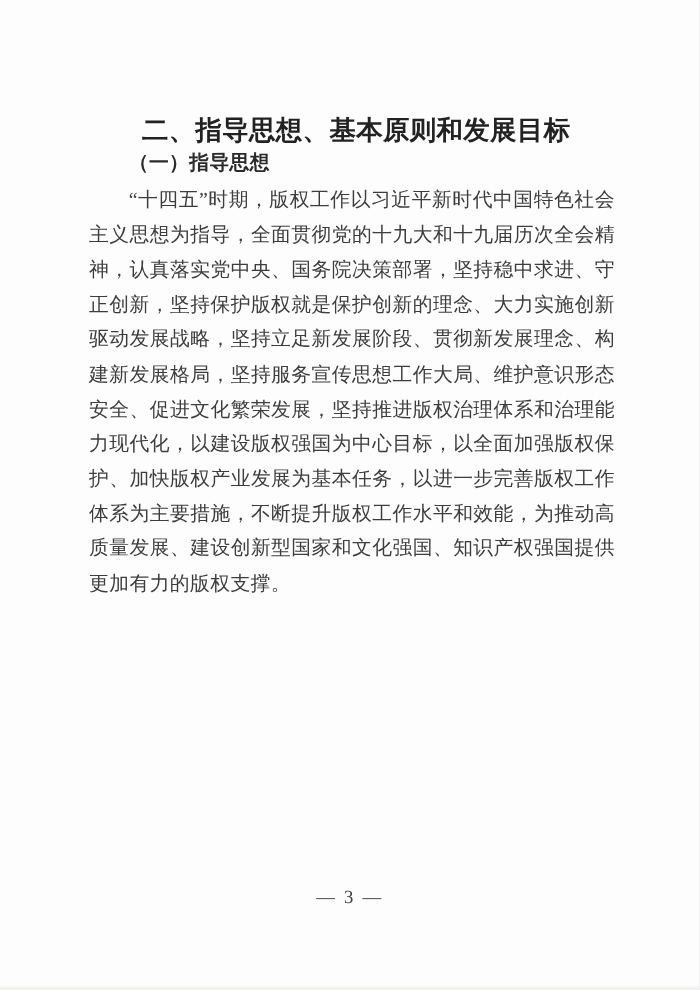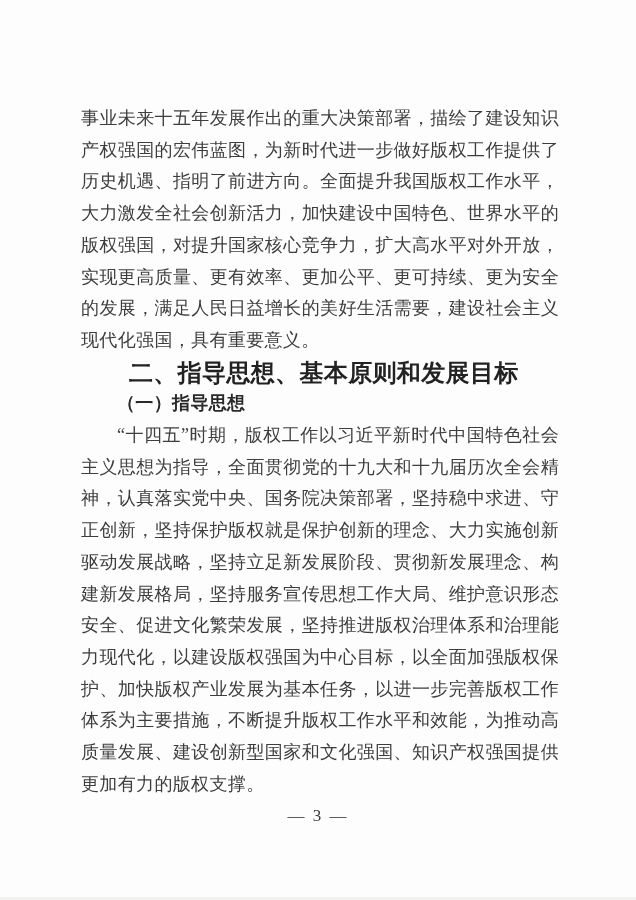--- a/index.html
+++ b/index.html
@@ -54,38 +54,37 @@
     font-family: "Liberation Sans", "DejaVu Sans", sans-serif;
   }
   .subsection-heading {
     margin: 0;
     font-size: 18px;
     line-height: 31.7px;
     letter-spacing: 0.35px;
     text-indent: 2em;
     color: #2a2a2a;
     font-weight: bold;
-    font-family: Liberation Serif, serif;
+    font-family: Liberation Mono, monospace;
   }
   .page-footer {
     position: absolute;
     left: 0;
     top: 806px;
     width: 100%;
     text-align: center;
     font-size: 17px;
     letter-spacing: 2px;
     color: #3d3d3d;
     font-family: "Liberation Serif", "DejaVu Serif", serif;
   }
 </style>
 </head>
 <body>
 
 <div class="page">
   <div class="content">
-    <p class="body-para">事业未来十五年发展作出的重大决策部署，描绘了建设知识产权强国的宏伟蓝图，为新时代进一步做好版权工作提供了历史机遇、指明了前进方向。全面提升我国版权工作水平，大力激发全社会创新活力，加快建设中国特色、世界水平的版权强国，对提升国家核心竞争力，扩大高水平对外开放，实现更高质量、更有效率、更加公平、更可持续、更为安全的发展，满足人民日益增长的美好生活需要，建设社会主义现代化强国，具有重要意义。</p>
     <h2 class="section-heading">二、指导思想、基本原则和发展目标</h2>
     <h3 class="subsection-heading">（一）指导思想</h3>
     <p class="body-para indent-2">“十四五”时期，版权工作以习近平新时代中国特色社会主义思想为指导，全面贯彻党的十九大和十九届历次全会精神，认真落实党中央、国务院决策部署，坚持稳中求进、守正创新，坚持保护版权就是保护创新的理念、大力实施创新驱动发展战略，坚持立足新发展阶段、贯彻新发展理念、构建新发展格局，坚持服务宣传思想工作大局、维护意识形态安全、促进文化繁荣发展，坚持推进版权治理体系和治理能力现代化，以建设版权强国为中心目标，以全面加强版权保护、加快版权产业发展为基本任务，以进一步完善版权工作体系为主要措施，不断提升版权工作水平和效能，为推动高质量发展、建设创新型国家和文化强国、知识产权强国提供更加有力的版权支撑。</p>
   </div>
   <div class="page-footer">— 3 —</div>
 </div>
 
 </body></html>

